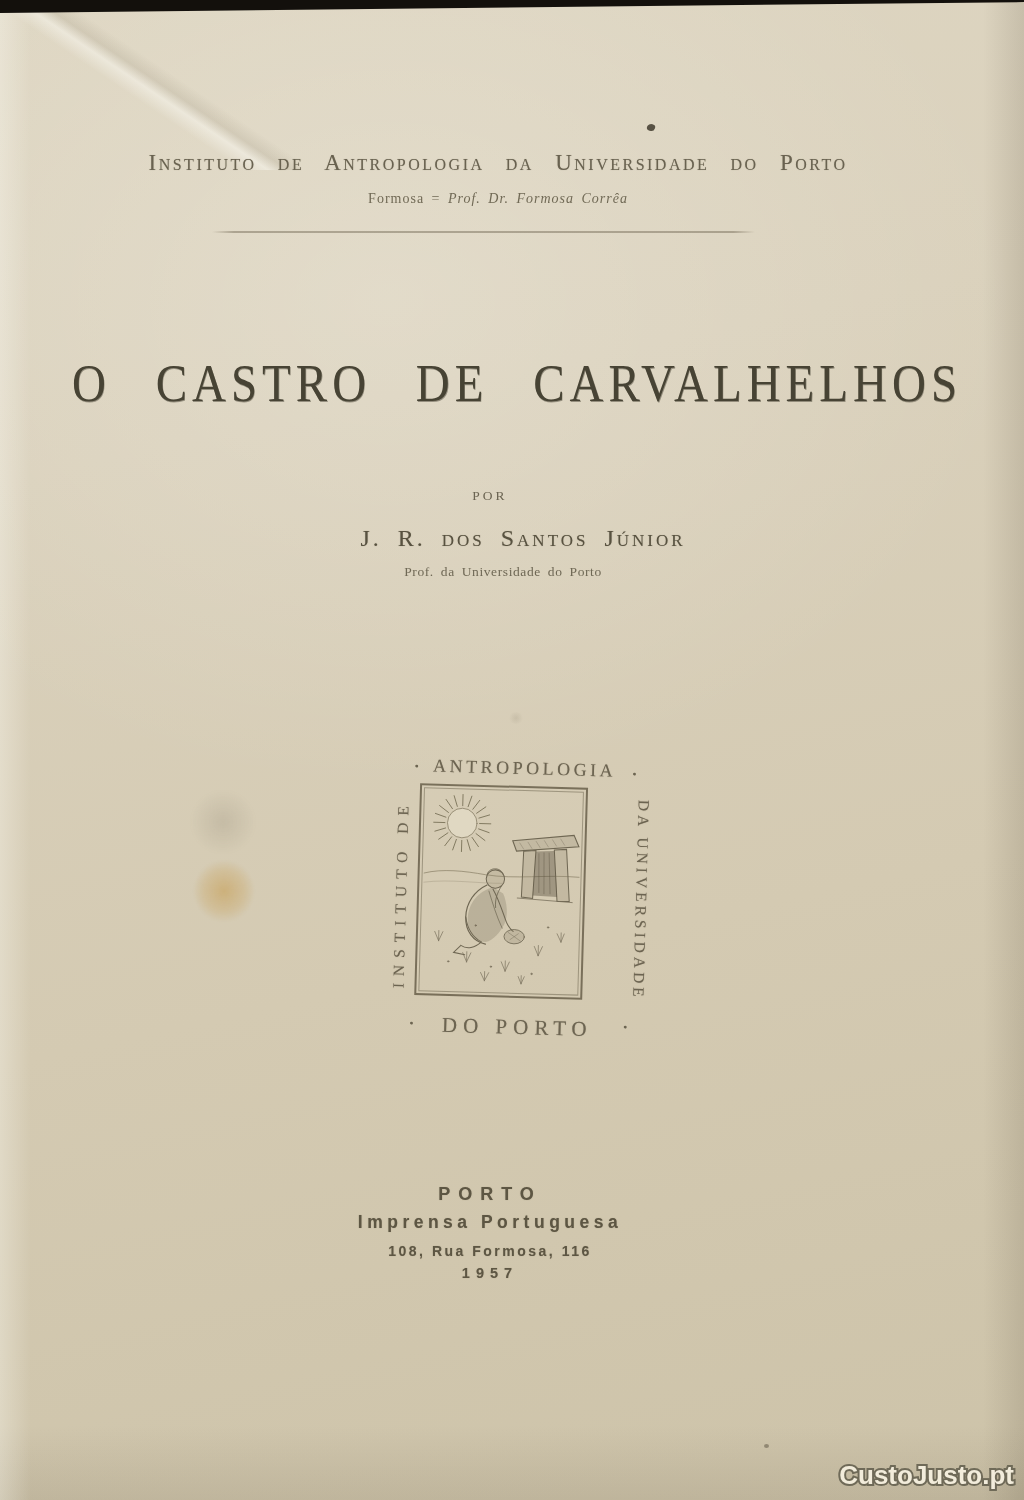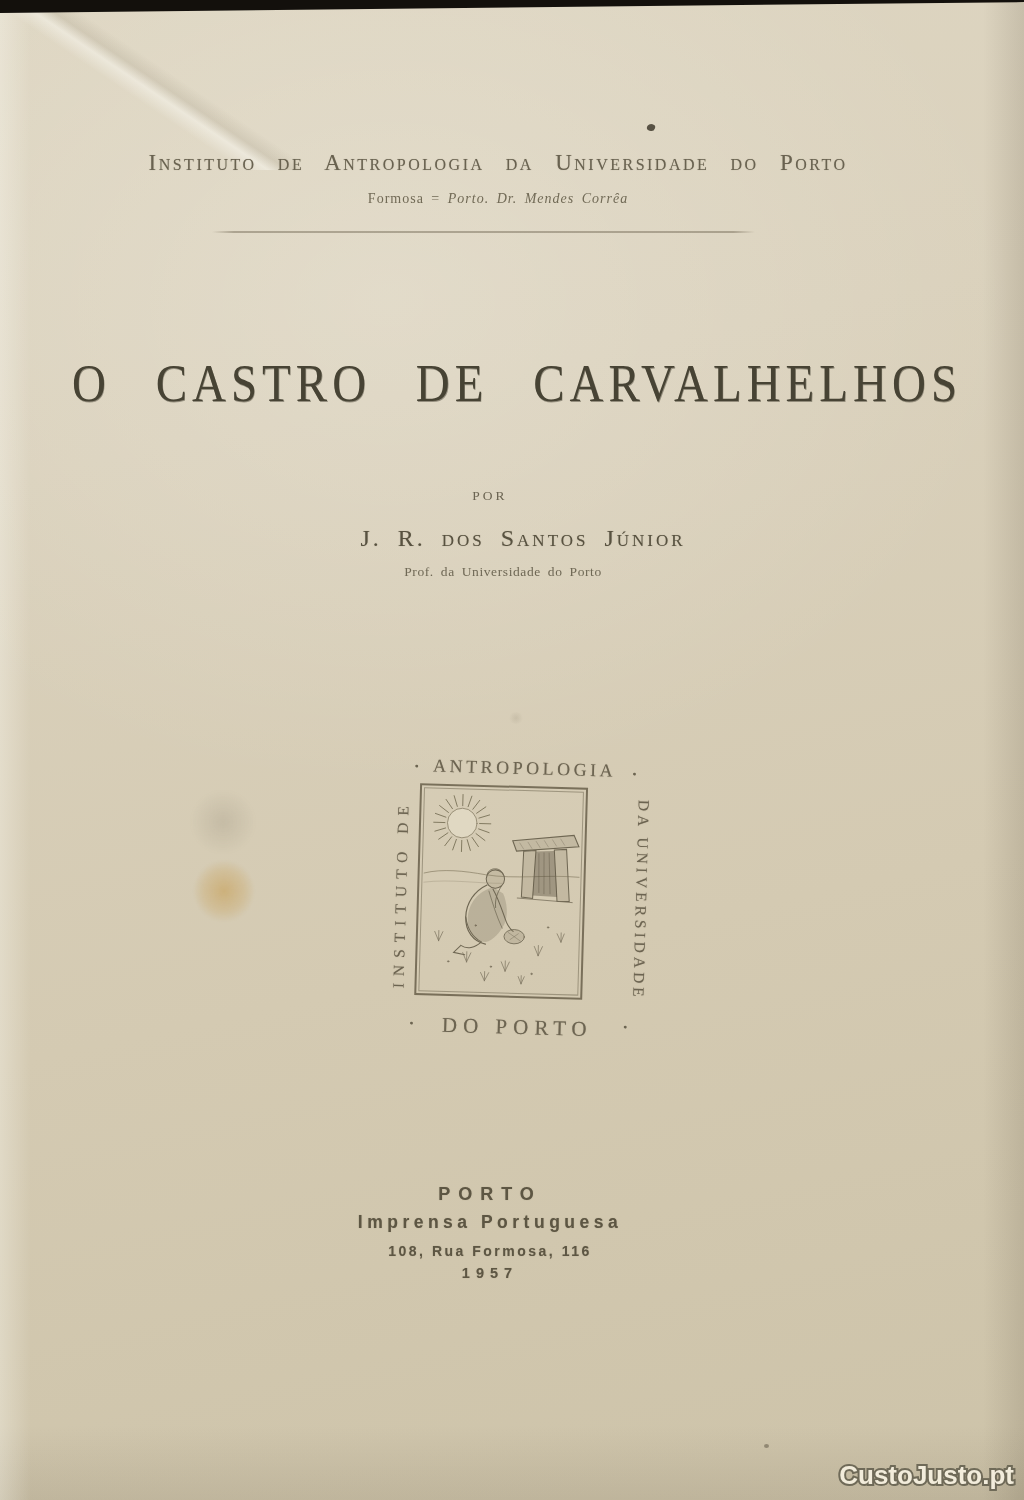--- a/index.html
+++ b/index.html
@@ -93,21 +93,21 @@
     <div class="smudge"></div>
     <div class="speck-a"></div>
     <div class="speck-b"></div>
     <div class="speck-c"></div>
 
     <div class="institute">Instituto de Antropologia da Universidade do Porto</div>
 
     <div class="director">
       <span>Formosa</span>
       <span class="sep">=</span>
-      <span class="dname">Porto. Dr. Mendes Corrêa</span>
+      <span class="dname">Prof. Dr. Formosa Corrêa</span>
     </div>
 
     <div class="rule"></div>
 
     <h1 class="title">O CASTRO DE CARVALHELHOS</h1>
 
     <div class="por">POR</div>
     <div class="author">J. R. dos Santos Júnior</div>
     <div class="role">Prof. da Universidade do Porto</div>
 

